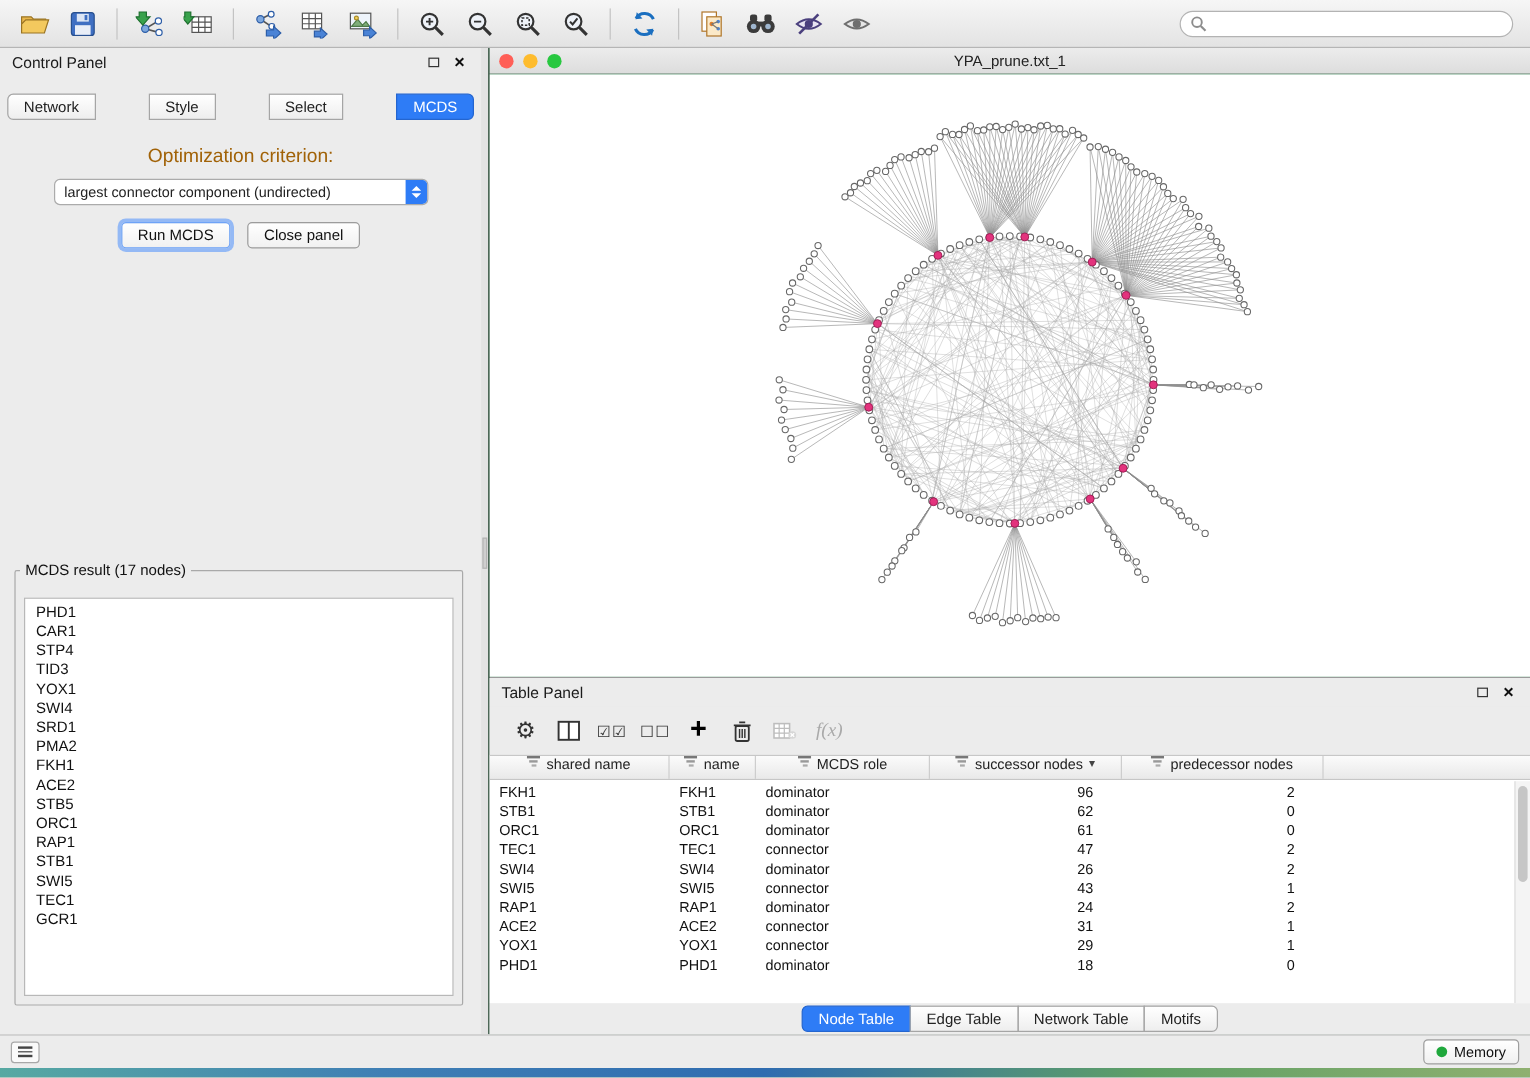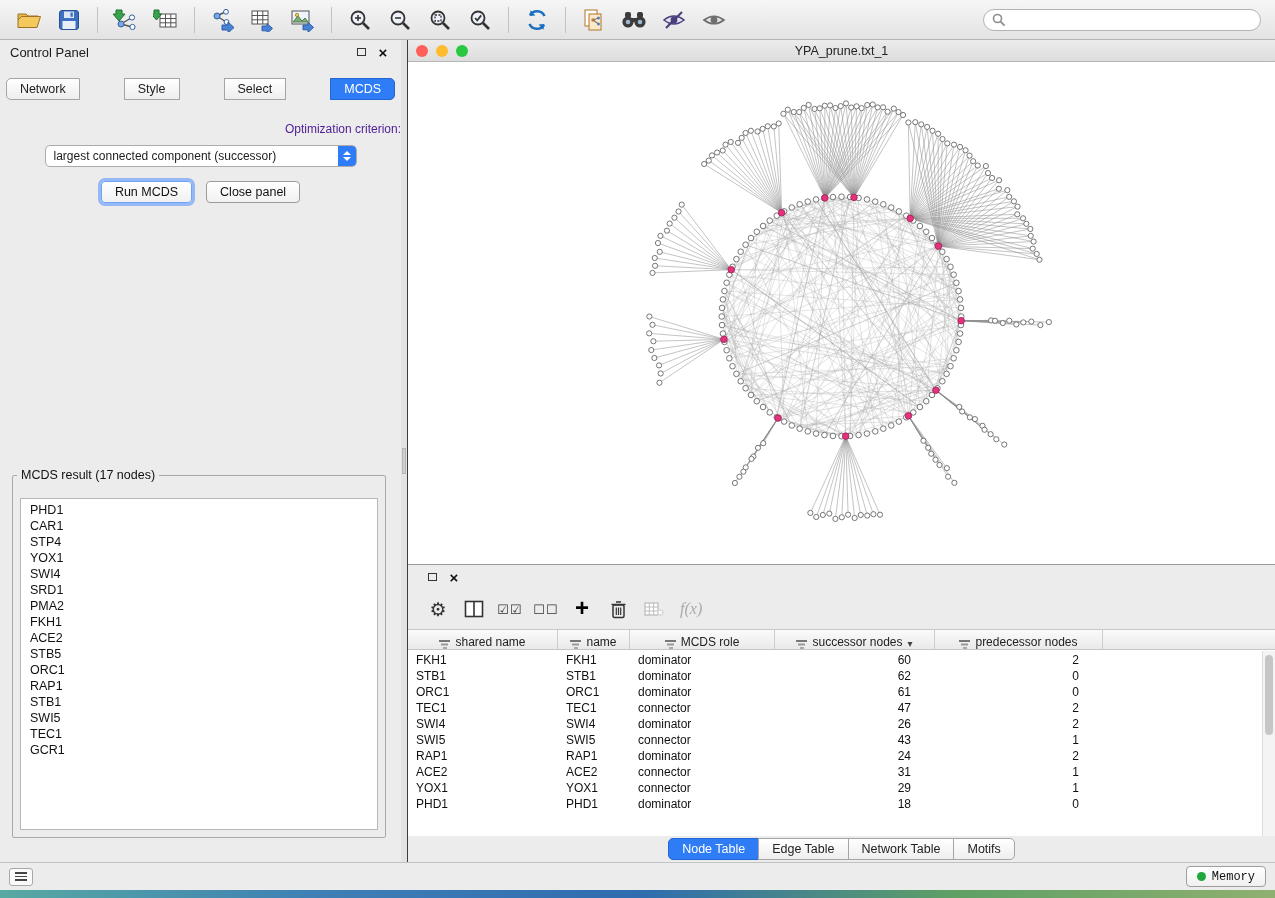--- a/index.html
+++ b/index.html
@@ -21,21 +21,21 @@
   .min-box{display:inline-block;width:9px;height:8px;border:1.5px solid #333;}
   .close-x{font-size:15px;font-weight:bold;color:#111;line-height:1;}
 
   
   .control-panel{position:absolute;top:40px;left:0;width:401px;bottom:36px;background:#ececec;}
   .cp-tabs{display:flex;justify-content:center;margin-top:14px;gap:45px;}
   .seg-tab{font-size:12.5px;padding:3px 13px;border:1px solid #a5a5a5;background:linear-gradient(#ffffff,#eeeeee);margin-left:-1px;color:#222;}
   .seg-tab:first-child{border-radius:5px 0 0 5px;margin-left:0;}
   .seg-tab:last-child{border-radius:0 5px 5px 0;}
   .seg-tab.active{background:var(--accent,#2e7cf6);border-color:#2465cf;color:#fff;}
-  .opt-label{text-align:right;font-size:12px;margin-top:22px;color:#4c1d95;}
+  .opt-label{text-align:center;font-size:16px;margin-top:22px;color:#a16207;}
   .dropdown{width:312px;height:22px;margin:9px auto 0;background:#fff;border:1px solid #ababab;border-radius:5px;display:flex;align-items:center;overflow:hidden;}
   .dropdown .dd-text{flex:1;font-size:12px;padding:0 8px;white-space:nowrap;overflow:hidden;}
   .dd-btn{width:18px;height:100%;background:var(--accent,#2e7cf6);display:flex;flex-direction:column;align-items:center;justify-content:center;gap:2px;}
   .dd-btn i{display:block;width:0;height:0;border-left:4px solid transparent;border-right:4px solid transparent;}
   .dd-btn .up{border-bottom:4px solid #fff;}
   .dd-btn .down{border-top:4px solid #fff;}
   .cp-buttons{display:flex;justify-content:center;gap:14px;margin-top:14px;}
   .btn{font-family:inherit;font-size:12.5px;height:22px;padding:2px 13px;border:1px solid #9c9c9c;border-radius:4px;background:linear-gradient(#ffffff,#f1f1f1);color:#111;}
   .btn.focus-ring{box-shadow:0 0 0 3px rgba(77,144,254,.55);border-color:#6ea3f7;}
   .result-fieldset{position:absolute;left:12px;right:15px;top:428px;bottom:24px;border:1px solid #a9a9a9;border-radius:2px;margin:0;padding:4px;}
@@ -61,37 +61,37 @@
   .table-panel{flex:1;display:flex;flex-direction:column;background:#ececec;min-height:0;}
   .tp-toolbar{height:40px;display:flex;align-items:center;gap:4px;padding:0 14px;background:#ececec;}
   .tp-btn{width:32px;height:30px;display:flex;align-items:center;justify-content:center;border-radius:4px;font-size:18px;color:#333;}
   .tp-btn.glyph{font-size:19px;}
   .tp-btn.small-glyph{font-size:13px;letter-spacing:1px;}
   .tp-btn.plus{font-size:24px;font-weight:bold;color:#000;padding-bottom:3px;}
   .tp-btn.disabled{color:#b5b5b5;}
   .fx-label{font-family:"Liberation Serif",serif;font-style:italic;font-size:16px;color:#a9a9a9;margin-left:6px;}
   .table-area{flex:1;background:#fff;border-top:1px solid #c7c7c7;position:relative;overflow:hidden;display:flex;flex-direction:column;}
   .thead{display:flex;height:20px;background:linear-gradient(#fbfbfb,#e9e9e9);border-bottom:1px solid #c6c6c6;flex:0 0 auto;}
-  .th{display:flex;align-items:flex-end;justify-content:center;gap:5px;font-size:12px;color:#222;border-right:1px solid #cdcdcd;height:100%;}
+  .th{display:flex;align-items:flex-start;justify-content:center;gap:5px;font-size:12px;color:#222;border-right:1px solid #cdcdcd;height:100%;}
   .colicon{flex:0 0 auto;}
   .sort-ind{font-size:10px;color:#444;}
   .tbody{flex:1;overflow:hidden;padding-top:2px;}
   .trow{display:flex;height:16px;line-height:16px;font-size:12px;color:#111;}
   .trow .c{padding-left:8px;white-space:nowrap;overflow:hidden;}
   .trow .num{text-align:right;padding-right:24px;padding-left:0;}
   .vscroll{position:absolute;top:21px;bottom:0;right:0;width:13px;background:#f4f4f4;border-left:1px solid #ddd;}
   .vscroll .thumb{position:absolute;top:4px;left:2px;width:8px;height:80px;border-radius:4px;background:#c6c6c6;}
   .tp-tabs{height:26px;display:flex;justify-content:center;align-items:center;background:#ececec;flex:0 0 auto;}
 
   
   .status-bar{position:absolute;left:0;right:0;bottom:8px;height:28px;background:#ececec;border-top:1px solid #c2c2c2;display:flex;align-items:center;padding:0 9px;}
   .hamburger{width:24px;height:18px;border:1px solid #a8a8a8;border-radius:3px;background:#fafafa;display:flex;flex-direction:column;justify-content:center;align-items:center;gap:2px;}
   .hamburger span{display:block;width:12px;height:1.6px;background:#444;}
   .sb-spacer{flex:1;}
-  .memory-btn{display:flex;align-items:center;gap:6px;font-size:12px;border:1px solid #9e9e9e;border-radius:4px;background:linear-gradient(#ffffff,#f0f0f0);padding:2px 10px;height:21px;color:#111;font-family:Liberation Mono, monospace;}
+  .memory-btn{display:flex;align-items:center;gap:6px;font-size:12px;border:1px solid #9e9e9e;border-radius:4px;background:linear-gradient(#ffffff,#f0f0f0);padding:2px 10px;height:21px;color:#111;}
   .memory-dot{width:9px;height:9px;border-radius:50%;background:var(--green,#1fa83c);display:inline-block;}
   .wallpaper{position:absolute;left:0;right:0;bottom:0;height:8px;background:linear-gradient(90deg,#57a9a2,#3f7fb5,#2f6cb0,#5fa065,#8fb070);}
 </style>
 </head>
 <body>
 
 <div class="app">
 
   <div class="toolbar">
     <div class="tbtn">
@@ -254,36 +254,37 @@
         </span>
     </div>
     <div class="cp-tabs">
       <span class="seg-tab">Network</span>
       <span class="seg-tab">Style</span>
       <span class="seg-tab">Select</span>
       <span class="seg-tab active">MCDS</span>
     </div>
     <div class="opt-label">Optimization criterion:</div>
     <div class="dropdown">
-      <span class="dd-text">largest connected component (successor)</span>
+      <span class="dd-text">largest connector component (undirected)</span>
       <span class="dd-btn">
           <i class="up"></i>
           <i class="down"></i>
         </span>
     </div>
     <div class="cp-buttons">
       <button class="btn focus-ring">Run MCDS</button>
       <button class="btn">Close panel</button>
     </div>
     <fieldset class="result-fieldset">
       <legend>MCDS result (17 nodes)</legend>
       <div class="result-list">
           <div class="result-item">PHD1</div>
           <div class="result-item">CAR1</div>
           <div class="result-item">STP4</div>
+          <div class="result-item">TID3</div>
           <div class="result-item">YOX1</div>
           <div class="result-item">SWI4</div>
           <div class="result-item">SRD1</div>
           <div class="result-item">PMA2</div>
           <div class="result-item">FKH1</div>
           <div class="result-item">ACE2</div>
           <div class="result-item">STB5</div>
           <div class="result-item">ORC1</div>
           <div class="result-item">RAP1</div>
           <div class="result-item">STB1</div>
@@ -1004,20 +1005,21 @@
             <circle cx="437.2" cy="374.9" r="3.3" fill="#e3337d" stroke="#a01d56" stroke-width="0.8"></circle>
             <circle cx="369.4" cy="356.8" r="3.3" fill="#e3337d" stroke="#a01d56" stroke-width="0.8"></circle>
             <circle cx="315.2" cy="277.9" r="3.3" fill="#e3337d" stroke="#a01d56" stroke-width="0.8"></circle>
             <circle cx="322.5" cy="208.1" r="3.3" fill="#e3337d" stroke="#a01d56" stroke-width="0.8"></circle>
           </svg>
         </div>
     </div>
 
     <div class="table-panel">
       <div class="panel-header">
+        <span class="ph-title">Table Panel</span>
         <span class="ph-btn">
             <span class="min-box"></span>
           </span>
         <span class="ph-btn">
             <span class="close-x">×</span>
           </span>
       </div>
       <div class="tp-toolbar">
         <span class="tp-btn glyph">
             <span>⚙</span>
@@ -1104,21 +1106,21 @@
               </svg>
             <span>predecessor nodes</span>
           </div>
           <div class="th" style="flex:1;border-right:none;"></div>
         </div>
         <div class="tbody">
             <div class="trow">
               <div class="c" style="width: 150px;">FKH1</div>
               <div class="c" style="width: 72px;">FKH1</div>
               <div class="c" style="width: 145px;">dominator</div>
-              <div class="c num" style="width: 160px;">60</div>
+              <div class="c num" style="width: 160px;">96</div>
               <div class="c num" style="width: 168px;">2</div>
             </div>
             <div class="trow">
               <div class="c" style="width: 150px;">STB1</div>
               <div class="c" style="width: 72px;">STB1</div>
               <div class="c" style="width: 145px;">dominator</div>
               <div class="c num" style="width: 160px;">62</div>
               <div class="c num" style="width: 168px;">0</div>
             </div>
             <div class="trow">

